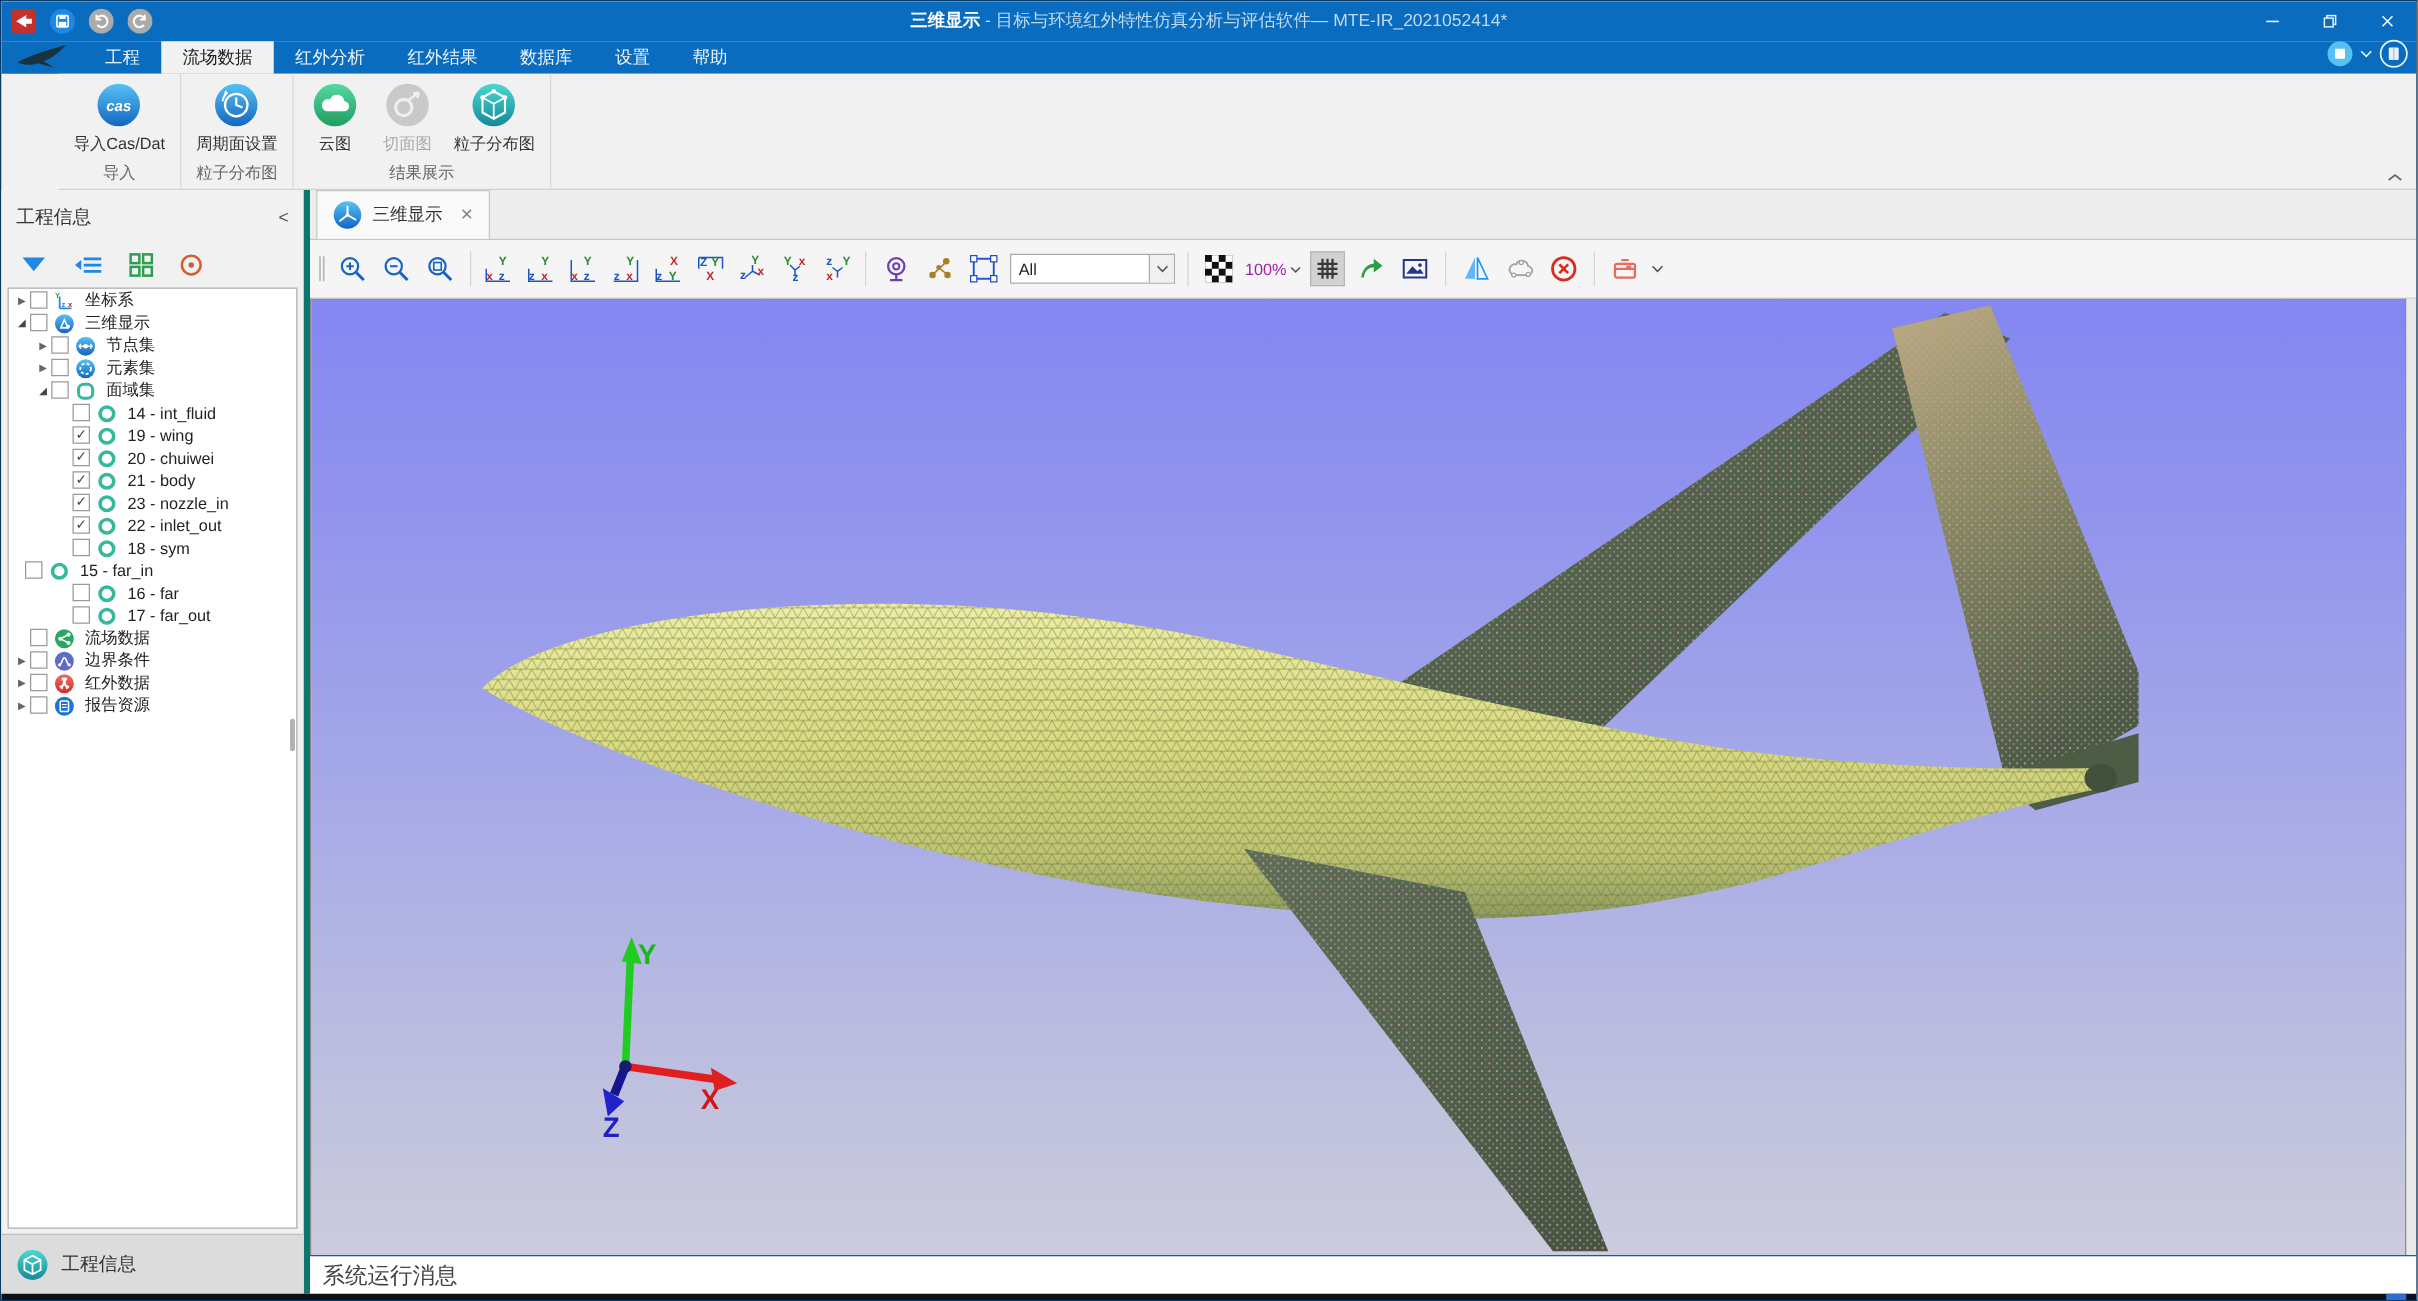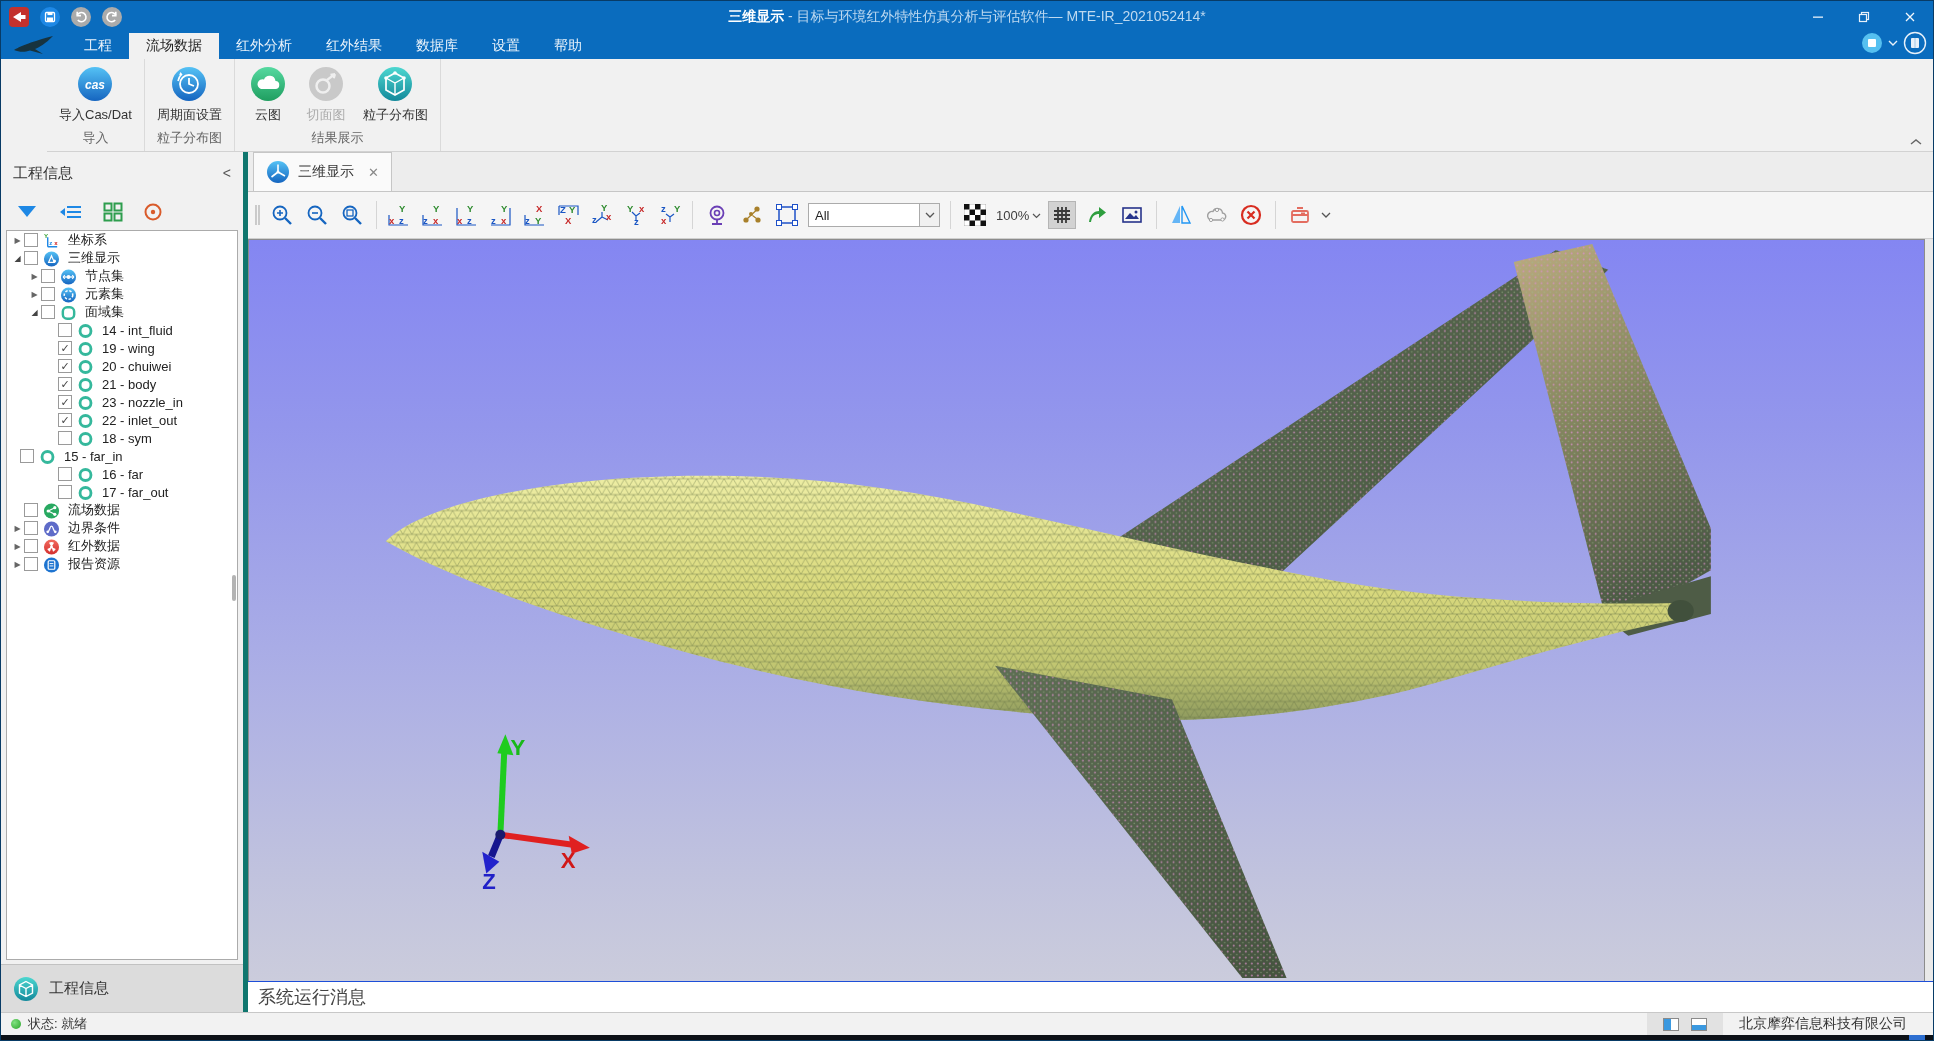--- a/index.html
+++ b/index.html
@@ -52,21 +52,21 @@
   .tabbar{height:40px;background:#EDEDED;border-bottom:1px solid #C6C6C6;display:flex;align-items:flex-end;padding-left:5px;}
   .tab{height:39px;background:#FAFAFA;border:1px solid #C6C6C6;border-bottom:none;display:flex;align-items:center;gap:8px;padding:0 12px;font-size:14px;color:#333;}
   .tab-close{color:#888;font-size:13px;margin-left:6px;}
   .vtoolbar{height:47px;background:#F5F5F5;border-bottom:1px solid #CFCFCF;display:flex;align-items:center;gap:7px;padding:0 6px;}
   .vsep{width:1px;height:28px;background:#D5D5D5;margin:0 3px;flex:0 0 auto;}
   .tbtn{display:inline-flex;align-items:center;justify-content:center;width:28px;height:28px;flex:0 0 auto;}
   .tbtn.pressed{background:#D2D2D2;border:1px solid #B5B5B5;}
   .combo{width:132px;height:24px;background:#FFF;border:1px solid #ABABAB;display:flex;align-items:center;font-size:13px;color:#222;}
   .combo .cval{flex:1;padding-left:6px;}
   .combo .cbtn{width:20px;height:22px;background:#F0F0F0;border-left:1px solid #ABABAB;display:flex;align-items:center;justify-content:center;}
-  .zoomlabel{font-size:13px;color:#404040;display:flex;align-items:center;gap:3px;}
+  .zoomlabel{font-size:13px;color:#a21caf;display:flex;align-items:center;gap:3px;}
   .viewport{flex:1;margin-right:8px;border:1px solid #8C8C8C;border-bottom:none;background:linear-gradient(to bottom,#8486F2 0%,#9396EC 25%,#A9ACE6 55%,#C0C2DE 85%,#CBCCDC 100%);position:relative;overflow:hidden;}
   .viewport svg.scene{position:absolute;inset:0;width:100%;height:100%;}
   .msgbar{height:31px;background:#ffffff;border-top:1px solid #1d4ed8;display:flex;align-items:center;padding-left:10px;font-size:18px;color:#444;}
   
   .statusbar{height:23px;background:#F2F2F2;border-top:1px solid #C8C8C8;display:flex;align-items:center;padding:0 10px;font-size:13px;color:#333;flex:0 0 auto;}
   .sdot{width:10px;height:10px;border-radius:50%;background:radial-gradient(circle at 35% 35%,#7FE07F,#28A428);margin-right:7px;}
   .sb-right{margin-left:auto;display:flex;align-items:center;height:100%;}
   .sb-icons{display:flex;align-items:center;gap:12px;background:#E2E2E2;height:100%;padding:0 16px;}
   .sb-company{padding:0 16px;font-size:14px;}
   .bottom-edge{height:5px;background:#0D1117;position:relative;flex:0 0 auto;}
@@ -822,37 +822,16 @@
           </g>
         </svg>
       </div>
 
       <div class="msgbar">
         <span>系统运行消息</span>
       </div>
     </div>
   </div>
 
-  <div class="statusbar">
-    <span class="sdot"></span>
-    <span>状态: 就绪</span>
-    <div class="sb-right">
-      <div class="sb-icons">
-        <span>
-            <svg width="16" height="13" viewBox="0 0 16 13">
-              <rect x="0.5" y="0.5" width="15" height="12" fill="#fff" stroke="#8A8A8A"></rect>
-              <rect x="1" y="1" width="7" height="11" fill="#3B99E0"></rect>
-            </svg>
-          </span>
-        <span>
-            <svg width="16" height="13" viewBox="0 0 16 13">
-              <rect x="0.5" y="0.5" width="15" height="12" fill="#fff" stroke="#8A8A8A"></rect>
-              <rect x="1" y="7" width="14" height="5" fill="#3B99E0"></rect>
-            </svg>
-          </span>
-      </div>
-      <span class="sb-company">北京摩弈信息科技有限公司</span>
-    </div>
-  </div>
   <div class="bottom-edge">
       <span class="be-blue"></span>
     </div>
 </div>
 
 </body></html>

